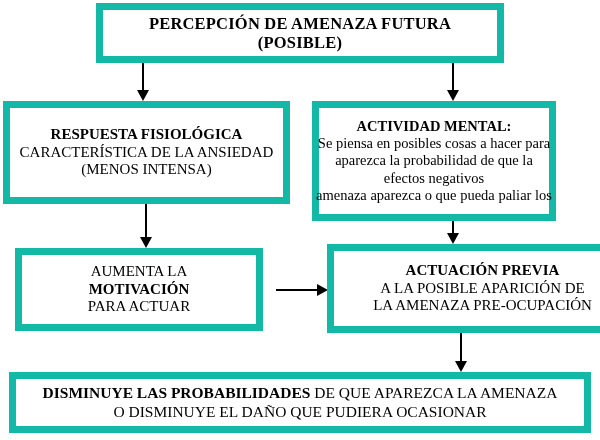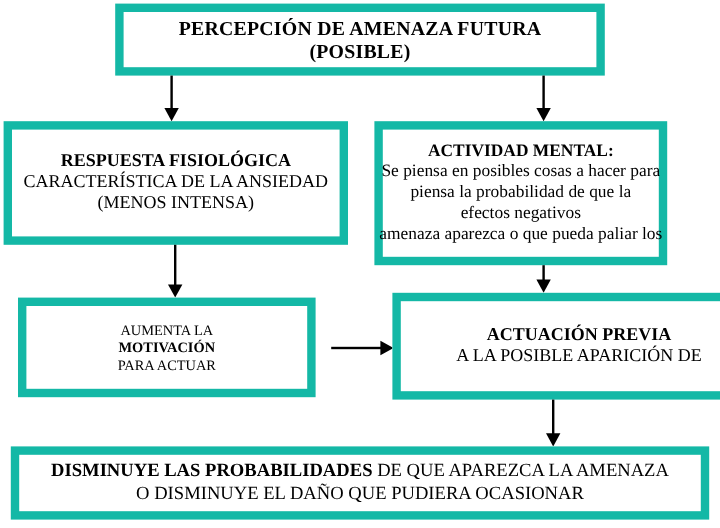--- a/index.html
+++ b/index.html
@@ -43,21 +43,21 @@
   #node-physio {
     left: 3px; top: 101px; width: 287px; height: 103px;
     font-size: 15px;
   }
   #node-mental {
     left: 312px; top: 101px; width: 244px; height: 120px;
     font-size: 14.5px;
   }
   #node-motivation {
     left: 15px; top: 248px; width: 248px; height: 83px;
-    font-size: 12px;
+    font-size: 15px;
   }
   #node-actuacion {
     left: 327px; top: 244px; width: 311px; height: 89px;
     font-size: 15px;
   }
   #node-bottom {
     left: 9px; top: 372px; width: 582px; height: 61px;
     font-size: 15.5px;
     align-items: center;
   }
@@ -115,21 +115,21 @@
 
   <div class="node" id="node-physio">
     <span class="ln b">RESPUESTA FISIOLÓGICA</span>
     <span class="ln">CARACTERÍSTICA DE LA ANSIEDAD</span>
     <span class="ln">(MENOS INTENSA)</span>
   </div>
 
   <div class="node" id="node-mental">
     <span class="ln b">ACTIVIDAD MENTAL:</span>
     <span class="ln">Se piensa en posibles cosas a hacer para</span>
-    <span class="ln">piensa la probabilidad de que la</span>
+    <span class="ln">aparezca la probabilidad de que la</span>
     <span class="ln">efectos negativos</span>
     <span class="ln">amenaza aparezca o que pueda paliar los</span>
   </div>
 
   <div class="conn" style="left:145px; top:204px;">
     <div class="shaft-v" style="height:34px;"></div>
     <div class="head-down" style="left:-5px; top:33px;"></div>
   </div>
 
   <div class="conn" style="left:452px; top:221px;">
@@ -144,20 +144,21 @@
   </div>
 
   <div class="conn" style="left:276px; top:289px;">
     <div class="shaft-h" style="width:43px;"></div>
     <div class="head-right" style="left:41px; top:-5px;"></div>
   </div>
 
   <div class="node" id="node-actuacion">
     <span class="ln b">ACTUACIÓN PREVIA</span>
     <span class="ln">A LA POSIBLE APARICIÓN DE</span>
+    <span class="ln">LA AMENAZA PRE-OCUPACIÓN</span>
   </div>
 
   <div class="conn" style="left:460px; top:333px;">
     <div class="shaft-v" style="height:29px;"></div>
     <div class="head-down" style="left:-5px; top:28px;"></div>
   </div>
 
   <div class="node" id="node-bottom">
     <span class="ln mixed"><b>DISMINUYE LAS PROBABILIDADES</b><span> DE QUE APAREZCA LA AMENAZA</span></span>
     <span class="ln">O DISMINUYE EL DAÑO QUE PUDIERA OCASIONAR</span>

